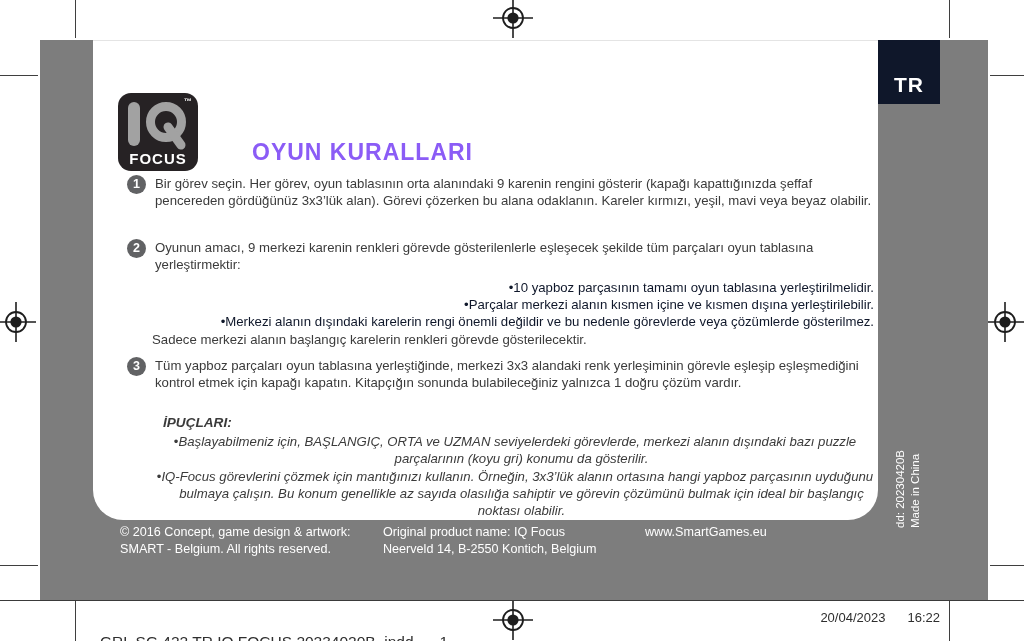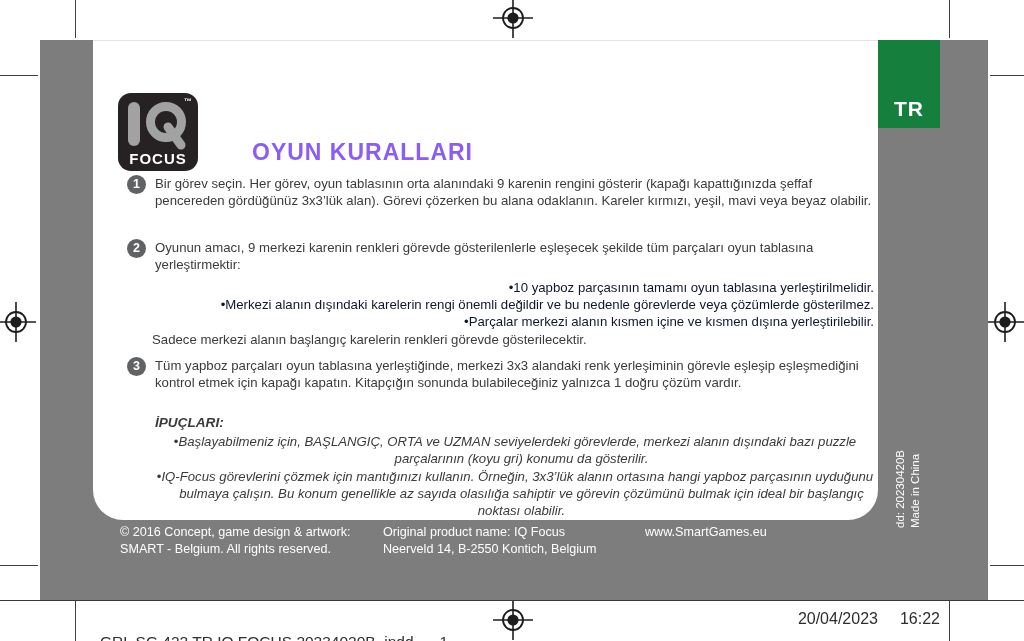--- a/index.html
+++ b/index.html
@@ -19,21 +19,21 @@
     background:#7d7d7d;
   }
   
   .card{
     position:absolute;left:53px;top:0;width:785px;height:480px;
     background:#ffffff;border-radius:0 0 30px 30px;border-top:1px solid #e4e4e4;
     box-sizing:border-box;
   }
   
   .tr-tab{
-    position:absolute;left:838px;top:0;width:62px;height:88px;background:#15803d;
+    position:absolute;left:838px;top:0;width:62px;height:64px;background:#0f172a;
     display:flex;align-items:flex-end;justify-content:center;
   }
   .tr-tab span{color:#ffffff;font-weight:bold;font-size:21px;letter-spacing:1px;padding-bottom:7px;}
   
   .logo{position:absolute;left:25px;top:52px;width:82px;height:78px;}
   
   .title{
     position:absolute;left:159px;top:98px;font-size:23px;font-weight:bold;
     color:#8b5cf6;letter-spacing:1px;white-space:nowrap;
   }
@@ -53,21 +53,21 @@
     font-size:13.2px;line-height:17.2px;text-align:right;
   }
   .bullets .bl{padding-left:13px;text-indent:-13px;}
   .bullets .bl::before{content:"\2022 ";}
   .note{
     position:absolute;left:59px;width:722px;color:#3b3b3b;font-size:13.2px;line-height:17.2px;
   }
   .tips{
     position:absolute;left:62px;width:720px;color:#3b3b3b;font-size:13.2px;line-height:17.2px;
   }
-  .tips .tips-head{font-weight:bold;font-style:italic;font-size:13.6px;margin-bottom:2px;}
+  .tips .tips-head{font-weight:bold;font-style:italic;font-size:13.6px;margin-bottom:2px;margin-left:8px;}
   .tips .tip{font-style:italic;padding-left:13px;text-indent:-13px;text-align:center;}
   .tips .tip::before{content:"\2022 ";font-style:normal;}
   
   .side-note{
     position:absolute;left:800px;top:401px;width:140px;height:34px;
     transform:rotate(-90deg);color:#ffffff;font-size:11.5px;line-height:15px;
     text-align:left;white-space:nowrap;
   }
   
   .foot-col{
@@ -76,21 +76,21 @@
   .foot-col.c1{left:80px;}
   .foot-col.c2{left:343px;}
   .foot-col.c3{left:605px;}
   
   .baseline-rule{position:absolute;left:0;top:600px;width:1024px;height:1px;background:#3a3a3a;}
   .imprint-left{
     position:absolute;left:100px;top:633px;color:#2e2e2e;font-size:15.5px;white-space:nowrap;
   }
   .imprint-left .pg{margin-left:26px;}
   .imprint-right{
-    position:absolute;right:84px;top:610px;color:#2e2e2e;font-size:16px;white-space:nowrap;text-align:right;
+    position:absolute;right:84px;top:610px;color:#2e2e2e;font-size:13px;white-space:nowrap;text-align:right;
   }
   .imprint-right .tm{margin-left:22px;}
 </style>
 </head>
 <body>
 
 <div class="canvas">
 
   <div class="crop v" style="left:75px;top:0;height:38px;"></div>
   <div class="crop v" style="left:949px;top:0;height:38px;"></div>
@@ -146,22 +146,22 @@
         <div class="txt">Bir görev seçin. Her görev, oyun tablasının orta alanındaki 9 karenin rengini gösterir (kapağı kapattığınızda şeffaf pencereden gördüğünüz 3x3’lük alan). Görevi çözerken bu alana odaklanın. Kareler kırmızı, yeşil, mavi veya beyaz olabilir.</div>
       </div>
 
       <div class="step" style="top:198px;">
         <div class="num">2</div>
         <div class="txt">Oyunun amacı, 9 merkezi karenin renkleri görevde gösterilenlerle eşleşecek şekilde tüm parçaları oyun tablasına yerleştirmektir:</div>
       </div>
 
       <div class="bullets" style="top:238px;">
         <div class="bl">10 yapboz parçasının tamamı oyun tablasına yerleştirilmelidir.</div>
+        <div class="bl">Parçalar merkezi alanın kısmen içine ve kısmen dışına yerleştirilebilir.</div>
         <div class="bl">Merkezi alanın dışındaki karelerin rengi önemli değildir ve bu nedenle görevlerde veya çözümlerde gösterilmez.</div>
-        <div class="bl">Parçalar merkezi alanın kısmen içine ve kısmen dışına yerleştirilebilir.</div>
       </div>
       <div class="note" style="top:290px;">Sadece merkezi alanın başlangıç karelerin renkleri görevde gösterilecektir.</div>
 
       <div class="step" style="top:316px;">
         <div class="num">3</div>
         <div class="txt">Tüm yapboz parçaları oyun tablasına yerleştiğinde, merkezi 3x3 alandaki renk yerleşiminin görevle eşleşip eşleşmediğini kontrol etmek için kapağı kapatın. Kitapçığın sonunda bulabileceğiniz yalnızca 1 doğru çözüm vardır.</div>
       </div>
 
       <div class="tips" style="top:373px;">
         <div class="tips-head">İPUÇLARI:</div>

